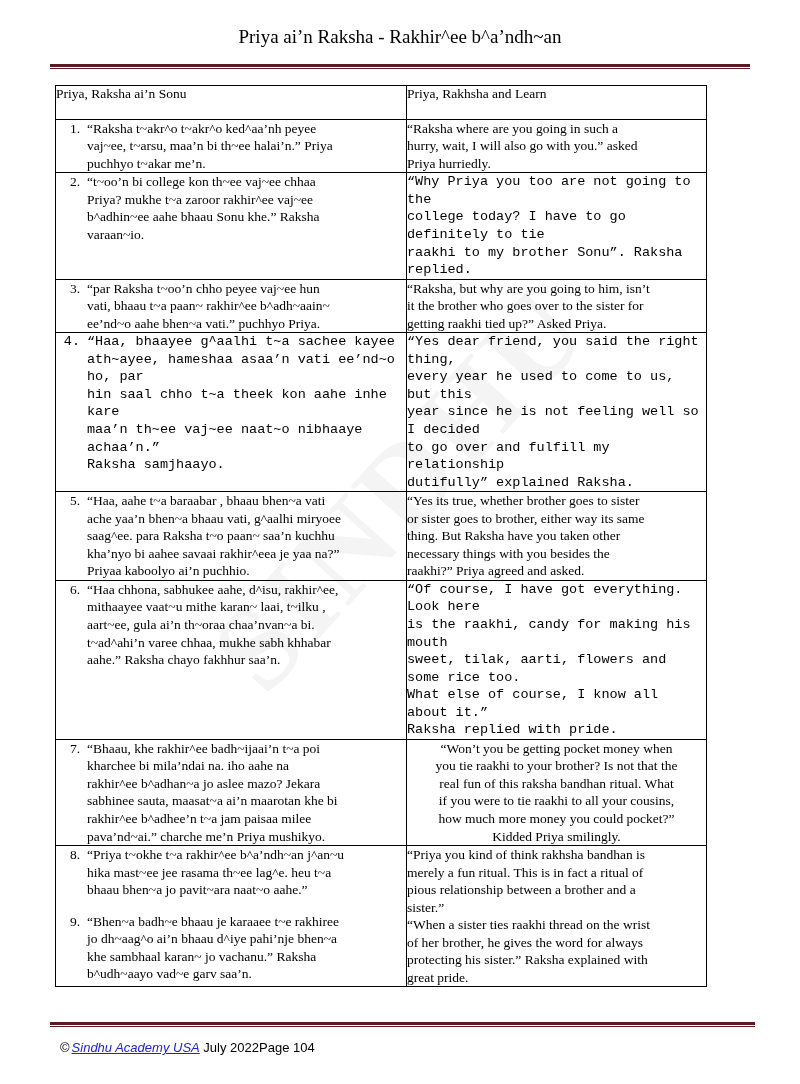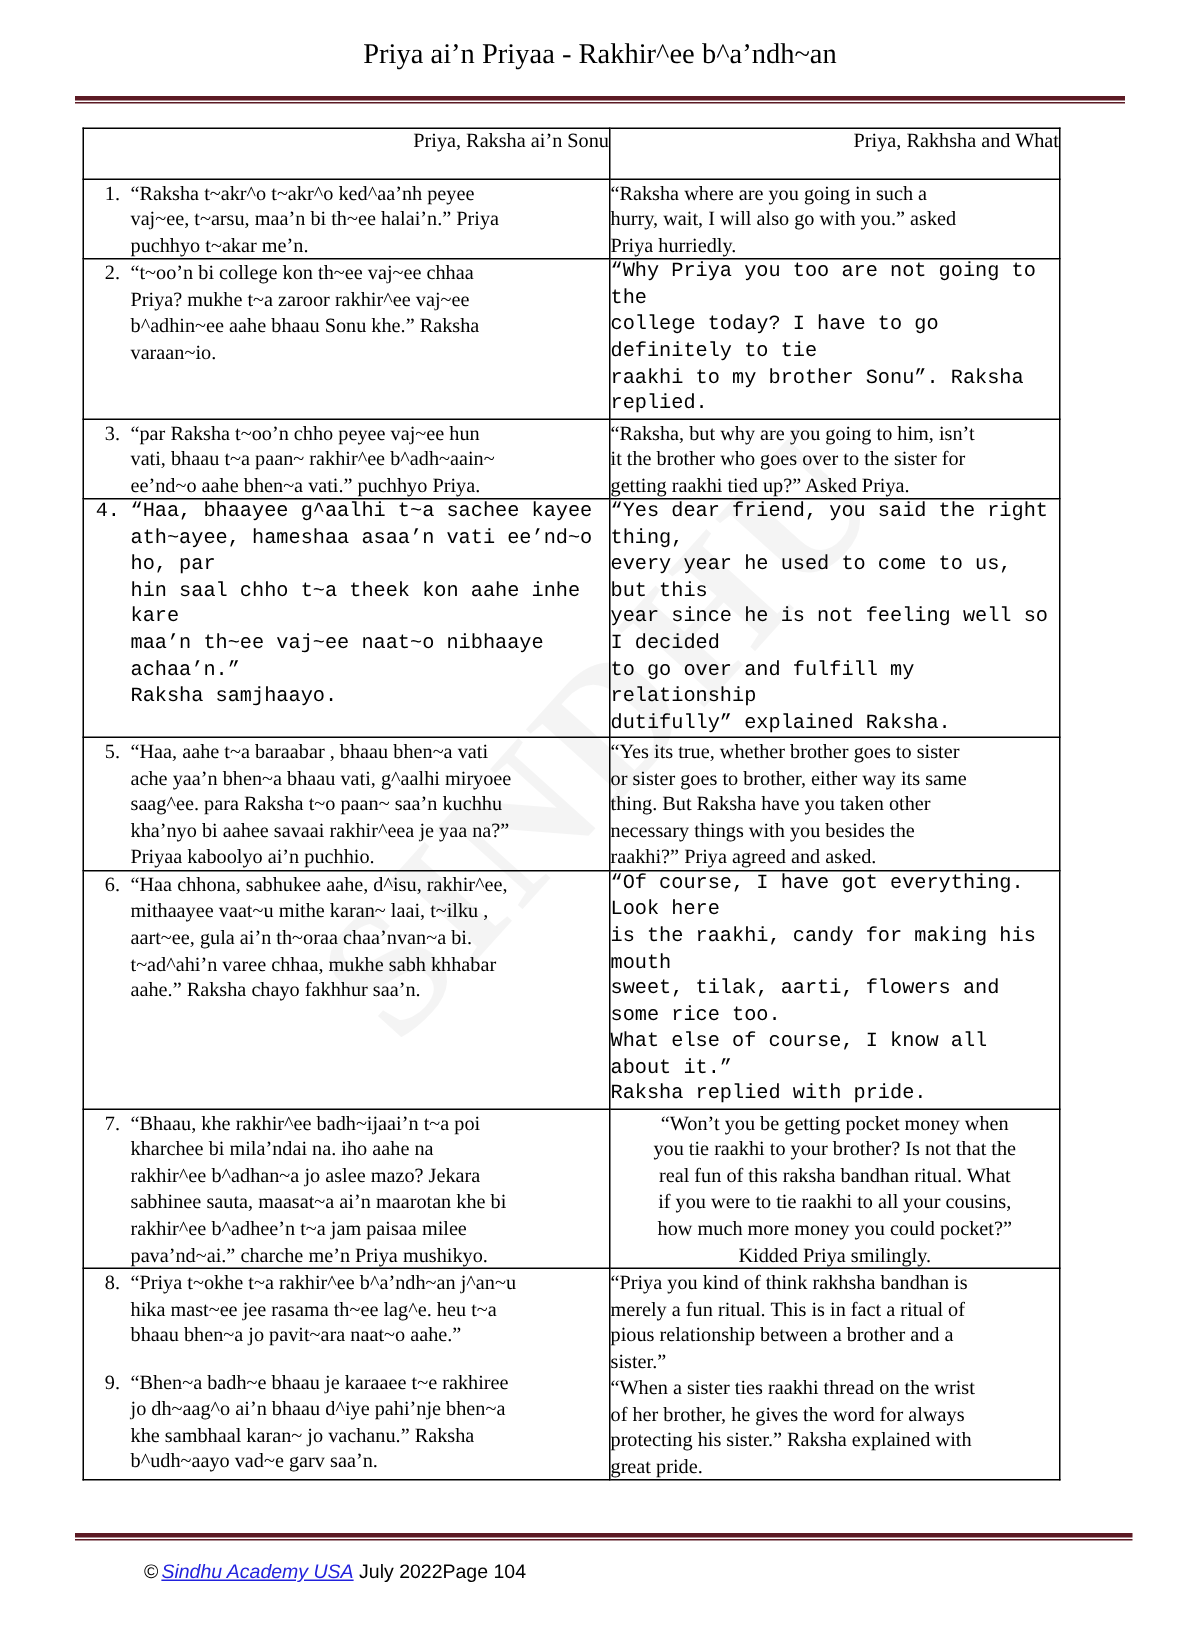--- a/index.html
+++ b/index.html
@@ -76,21 +76,21 @@
   #worksheet-table col.c-left  { width: 351px; }
   #worksheet-table col.c-right { width: 300px; }
 
   #worksheet-table td {
     border: 1px solid #000000;
     vertical-align: top;
     padding: 0;
   }
 
   .head-cell {
-    text-align: right;
+    text-align: left;
     font-size: 13.5px;
     padding: 6px 4px 8px 4px;
     height: 34px;
     box-sizing: border-box;
   }
   .head-cell.right-head {
     vertical-align: bottom;
     padding-bottom: 4px;
   }
 
@@ -151,21 +151,21 @@
   #doc-footer {
     position: absolute;
     left: 60px;
     right: 50px;
     top: 1040px;
     display: flex;
     align-items: baseline;
     font-family: "Liberation Sans", sans-serif;
     font-size: 13px;
   }
-  #footer-left { flex: 0 0 auto; margin-left: 36px; }
+  #footer-left { flex: 0 0 auto; }
   #footer-center {
     flex: 1 1 auto;
     text-align: center;
     padding-right: 40px;
   }
   #footer-right { flex: 0 0 auto; }
   .copy-symbol { margin-right: 2px; }
   .footer-link {
     color: #2222dd;
     text-decoration: underline;
@@ -173,33 +173,33 @@
   }
 </style>
 </head>
 <body>
 
 <div id="watermark">
   <div id="watermark-text">SINDHU</div>
 </div>
 
 <div id="doc-header">
-  <div id="title-sub">Priya ai’n Priyaa - Rakhir^ee b^a’ndh~an</div>
+  <div id="title-sub">Priya ai’n Raksha - Rakhir^ee b^a’ndh~an</div>
 </div>
 <div id="header-rule"></div>
 
 <table id="worksheet-table">
   <colgroup>
     <col class="c-left">
     <col class="c-right">
   </colgroup>
   <tbody>
     <tr>
       <td class="head-cell">Priya, Raksha  ai’n Sonu</td>
-      <td class="head-cell right-head">Priya, Rakhsha and What</td>
+      <td class="head-cell right-head">Priya, Rakhsha and Learn</td>
     </tr>
 
     <tr>
       <td class="sindhi-cell">
         <div class="num-row">
           <span class="num">1.</span>
           <span class="sindhi-text">“Raksha t~akr^o t~akr^o ked^aa’nh peyee
 vaj~ee, t~arsu, maa’n bi th~ee halai’n.” Priya
 puchhyo t~akar me’n.</span>
         </div>

